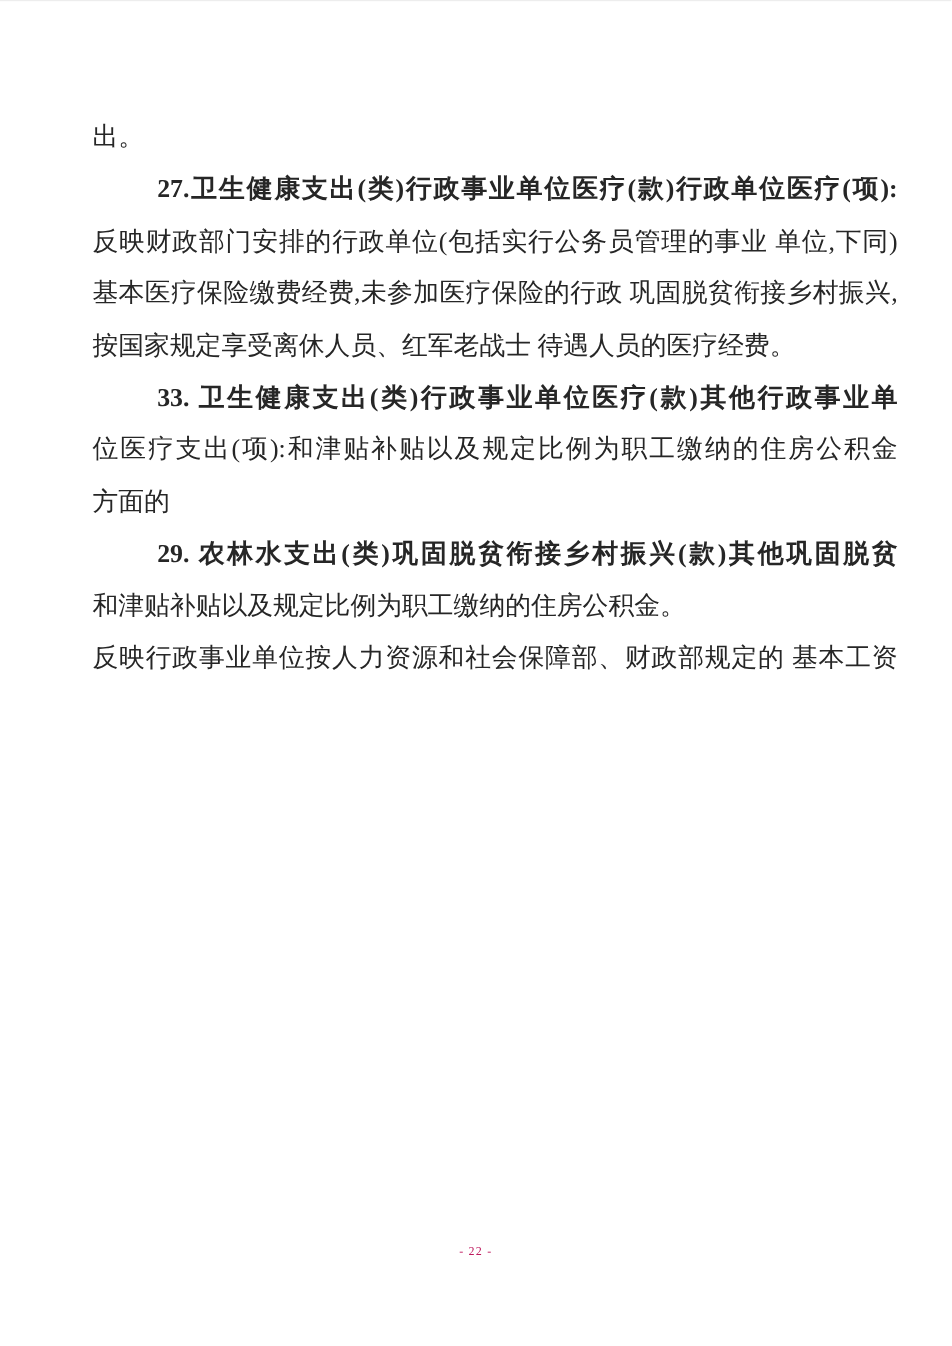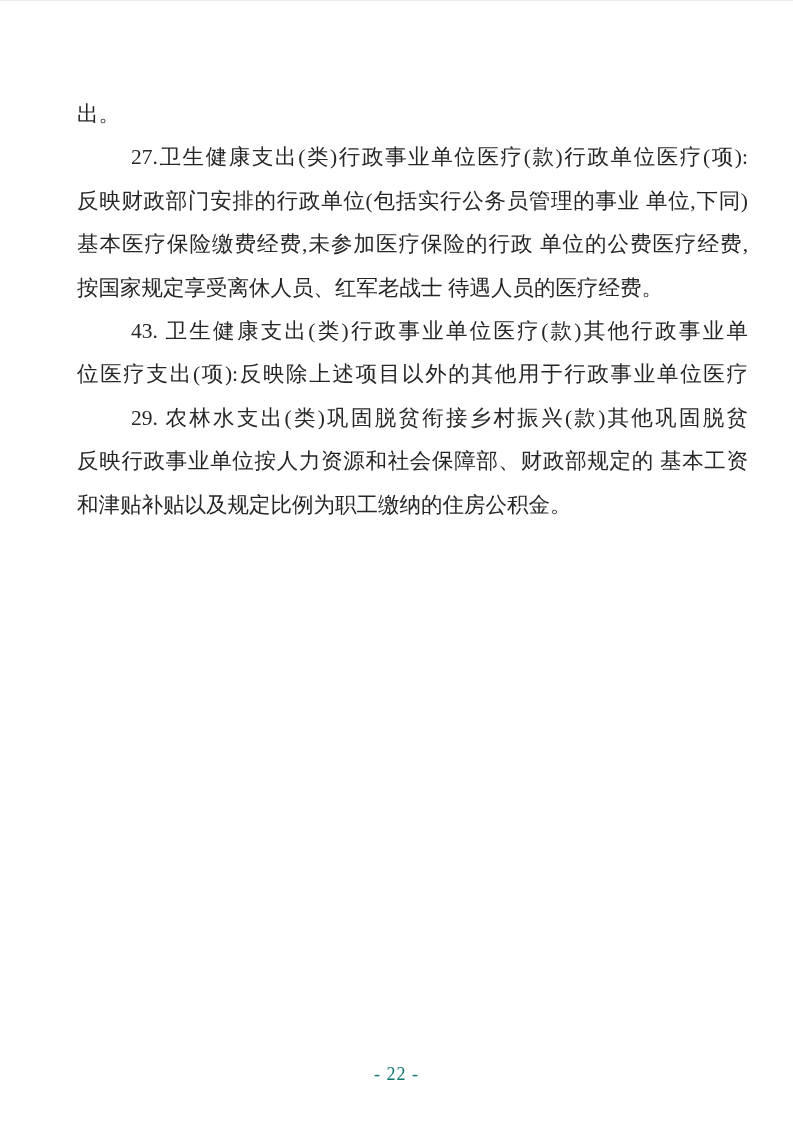--- a/index.html
+++ b/index.html
@@ -31,46 +31,48 @@
     white-space: normal;
     text-align: left;
   }
   
   .line.fill {
     text-align: justify;
     text-align-last: justify;
   }
   .line.indent {
     text-indent: 54px;
+    font-weight: bold;
   }
   .page-number {
     position: absolute;
     left: 0;
     right: 0;
-    top: 1062px;
+    top: 1032px;
     height: 22px;
     line-height: 22px;
     text-align: center;
-    font-size: 18px;
+    font-size: 10px;
     letter-spacing: 1px;
-    color: #0f766e;
+    color: #be185d;
     font-family: "Liberation Serif", "DejaVu Serif", serif;
   }
 </style>
 </head>
 <body>
 
 <div class="page">
   <div class="content">
 
   <div class="line">出。</div>
       <div class="line indent fill">27.卫生健康支出(类)行政事业单位医疗(款)行政单位医疗(项):</div>
       <div class="line fill">反映财政部门安排的行政单位(包括实行公务员管理的事业 单位,下同)</div>
-      <div class="line fill">基本医疗保险缴费经费,未参加医疗保险的行政 单位的公费医疗经费,</div>
+      <div class="line fill">基本医疗保险缴费经费,未参加医疗保险的行政 巩固脱贫衔接乡村振兴,</div>
       <div class="line">按国家规定享受离休人员、红军老战士 待遇人员的医疗经费。</div>
-      <div class="line indent fill">43. 卫生健康支出(类)行政事业单位医疗(款)其他行政事业单</div>
-      <div class="line fill">位医疗支出(项):反映除上述项目以外的其他用于行政事业单位医疗</div>
+      <div class="line indent fill">33. 卫生健康支出(类)行政事业单位医疗(款)其他行政事业单</div>
+      <div class="line fill">位医疗支出(项):和津贴补贴以及规定比例为职工缴纳的住房公积金</div>
+      <div class="line">方面的</div>
       <div class="line indent fill">29. 农林水支出(类)巩固脱贫衔接乡村振兴(款)其他巩固脱贫</div>
+      <div class="line">和津贴补贴以及规定比例为职工缴纳的住房公积金。</div>
       <div class="line fill">反映行政事业单位按人力资源和社会保障部、财政部规定的 基本工资</div>
-      <div class="line">和津贴补贴以及规定比例为职工缴纳的住房公积金。</div>
     </div>
   <div class="page-number">- 22 -</div>
 </div>
 
 </body></html>

